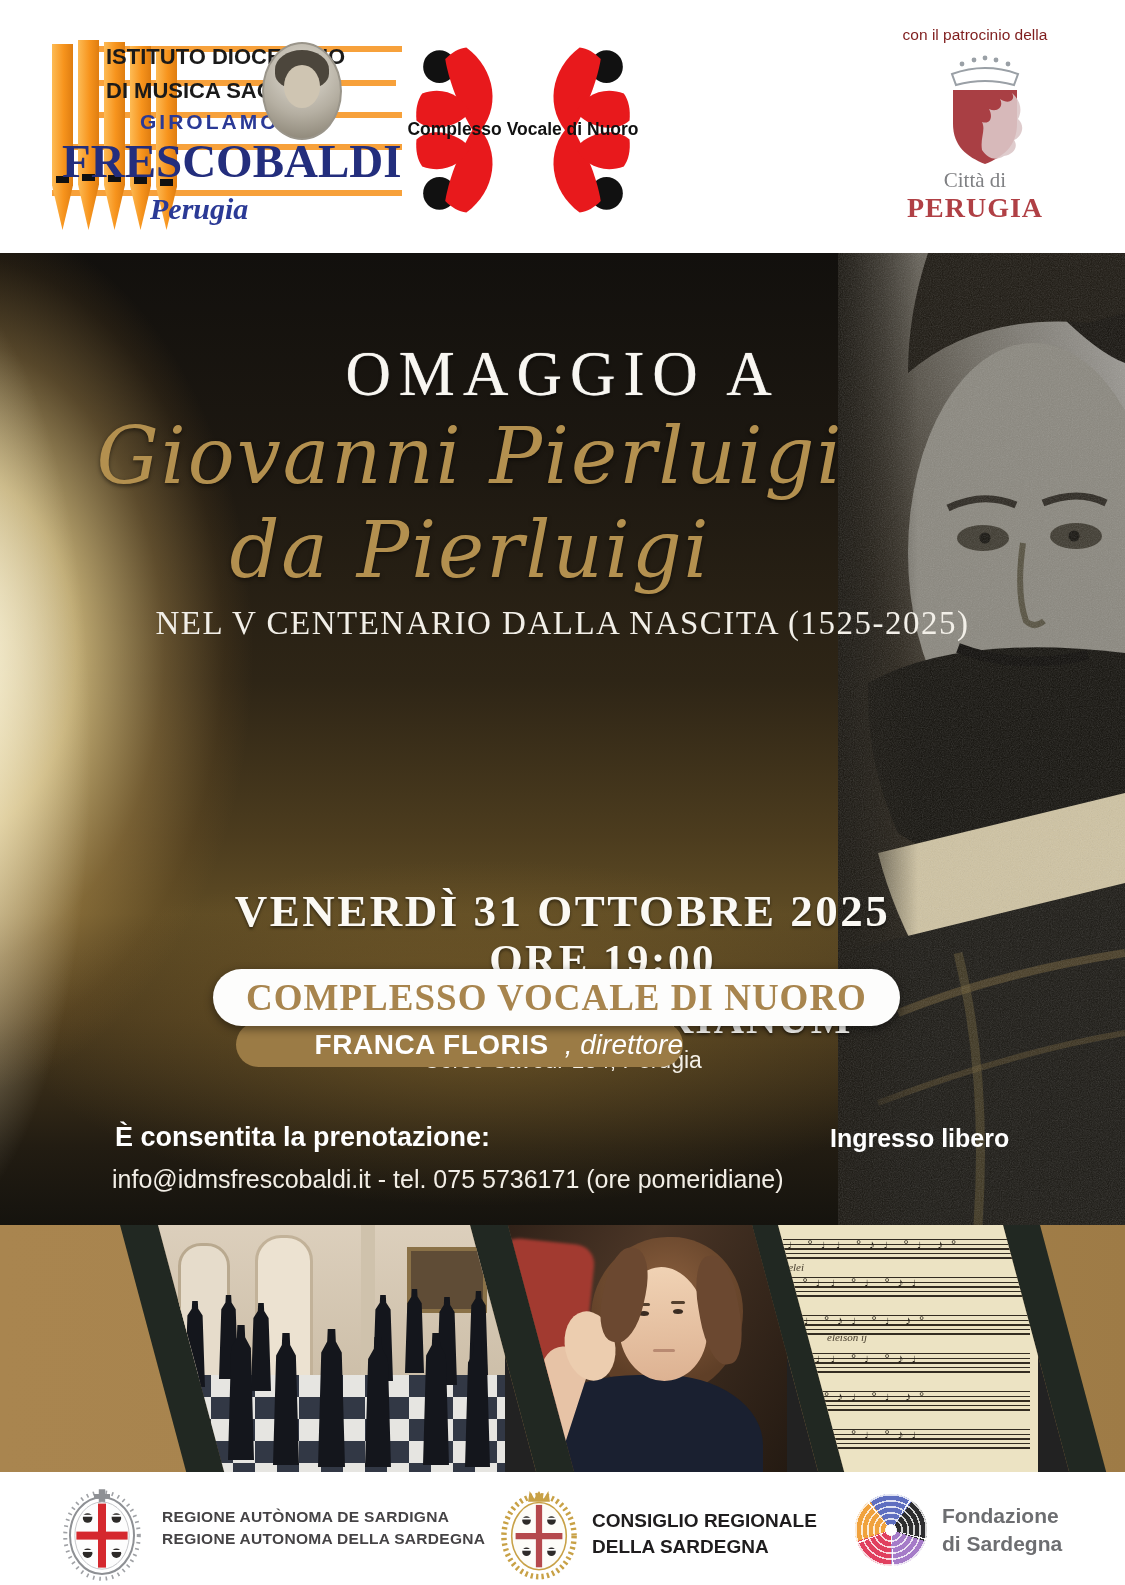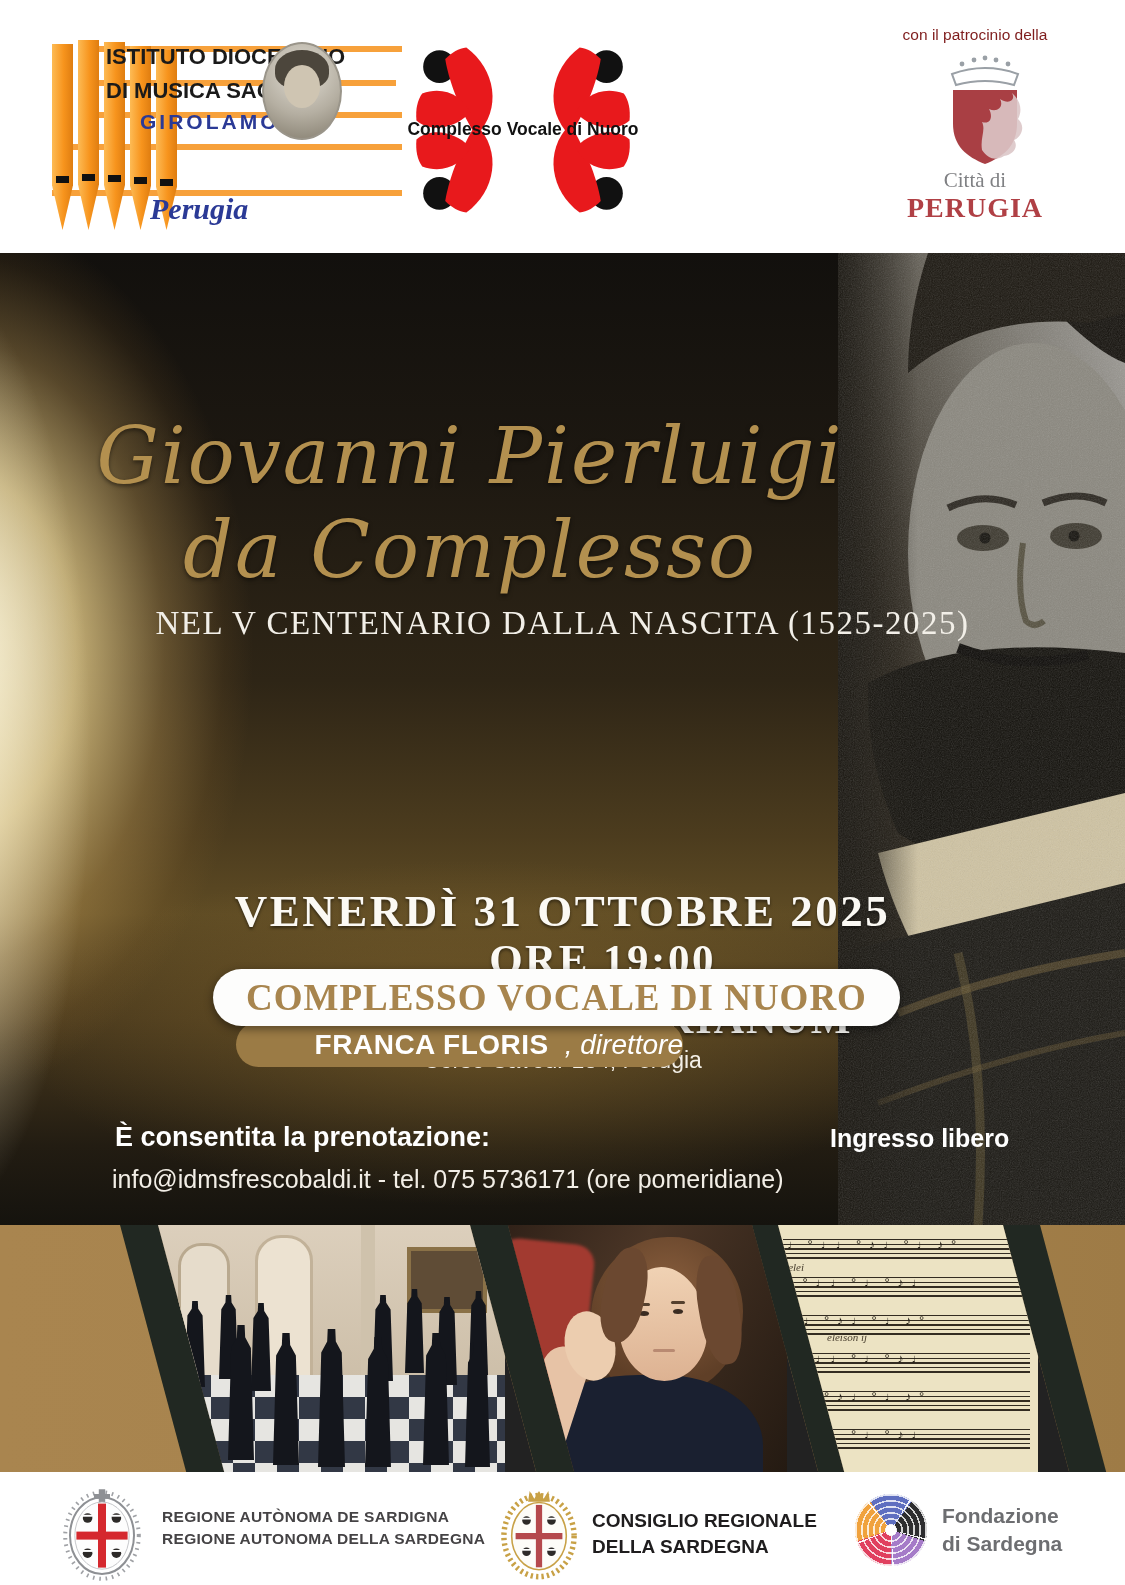--- a/index.html
+++ b/index.html
@@ -108,20 +108,21 @@
       <div class="pipe" style="left:78px;top:10px;height:184px;"></div>
       <div class="pipe" style="left:104px;top:14px;height:180px;"></div>
       <div class="pipe-mouth" style="left:4px;top:140px;"></div>
       <div class="pipe-mouth" style="left:30px;top:138px;"></div>
       <div class="pipe-mouth" style="left:56px;top:139px;"></div>
       <div class="pipe-mouth" style="left:82px;top:141px;"></div>
       <div class="pipe-mouth" style="left:108px;top:143px;"></div>
       <div class="fres-line" style="left:54px;top:8px;font-size:22px;color:#1a1a1a;">ISTITUTO DIOCESANO</div>
       <div class="fres-line" style="left:54px;top:42px;font-size:22px;color:#1a1a1a;">DI MUSICA SACRA</div>
       <div class="fres-line" style="left:88px;top:74px;font-size:21px;color:#2b3a96;letter-spacing:3px;">GIROLAMO</div>
+      <div class="fres-line" style="left:10px;top:98px;font-size:47px;color:#232e7d;font-family:'Liberation Serif',serif;">FRESCOBALDI</div>
       <div class="fres-line" style="left:98px;top:156px;font-size:30px;color:#2b3a96;font-family:'Liberation Serif',serif;font-style:italic;">Perugia</div>
       <div class="oval" style="left:210px;top:6px;width:76px;height:94px;">
         <div class="hair"></div>
         <div class="face"></div>
       </div>
     </div>
 
     <div class="abs" style="left:398px;top:34px;width:250px;height:192px;">
       <svg width="250" height="192" viewBox="0 0 250 200">
         <g>
@@ -201,22 +202,23 @@
       <path d="M120,395 Q180,418 250,402" stroke="#0c0a07" stroke-width="10" fill="none"></path>
       <path d="M40,600 L287,540 L287,640 L90,720 Q55,660 40,600 Z" fill="#cfc3a2"></path>
       <path d="M0,700 L287,630 L287,972 L0,972 Z" fill="#191712"></path>
       <path d="M60,760 Q160,720 287,700" stroke="#6b5a33" stroke-width="8" fill="none" opacity="0.55"></path>
       <path d="M40,850 Q170,800 287,780" stroke="#6b5a33" stroke-width="6" fill="none" opacity="0.4"></path>
       <path d="M120,700 Q150,820 140,972" stroke="#6b5a33" stroke-width="9" fill="none" opacity="0.45"></path>
       <rect width="80" height="972" fill="url(#edgeFade)"></rect>
       <rect width="287" height="972" filter="url(#grainF)" opacity="0.22"></rect>
     </svg>
 
+    <div class="h-title" style="top:85px;font-size:63px;">OMAGGIO A</div>
     <div class="h-script" style="top:158px;font-size:78px;">Giovanni Pierluigi</div>
-    <div class="h-script" style="top:252px;font-size:78px;">da Complesso</div>
+    <div class="h-script" style="top:252px;font-size:78px;">da Pierluigi</div>
     <div class="h-sub" style="top:352px;font-size:33px;">NEL V CENTENARIO DALLA NASCITA (1525-2025)</div>
 
     <div class="pill-gold">
       <span class="nm">FRANCA FLORIS</span>
       <span class="rl">, direttore</span>
     </div>
     <div class="pill-white">
       <span>COMPLESSO VOCALE DI NUORO</span>
     </div>
 

